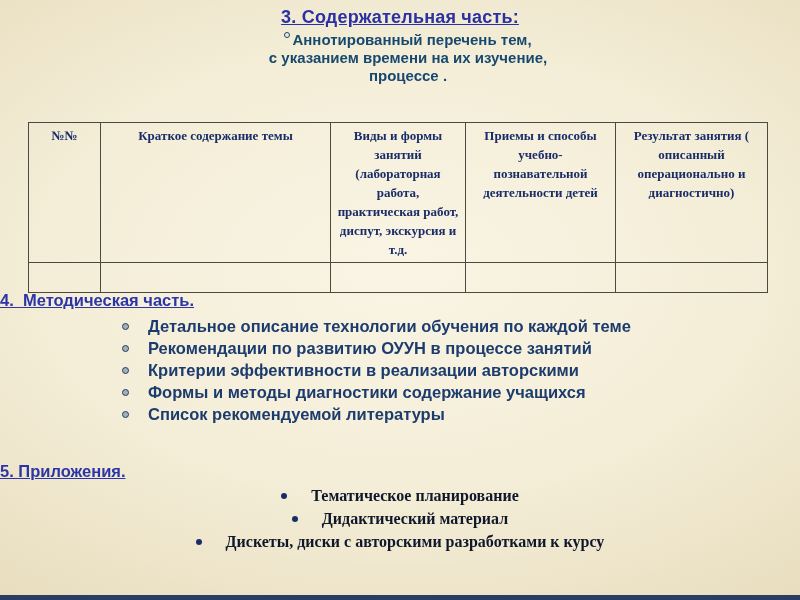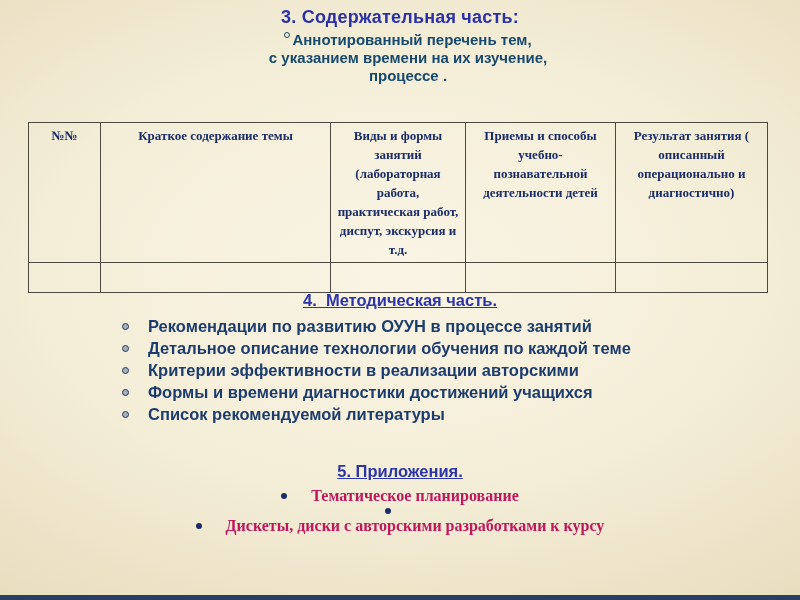--- a/index.html
+++ b/index.html
@@ -12,20 +12,21 @@
                 #f9f4e4 0%, #f4eed8 38%, #e9dec0 70%, #d8caa4 100%);
   }
   .slide { position: absolute; inset: 0; }
 
   
   .hdr { position: absolute; top: 7px; left: 0; width: 100%; text-align: center; }
   .hdr h1 {
     margin: 0 0 3px 0;
     font-size: 18px; font-weight: bold;
     color: #2b31a5;
+    text-decoration: underline;
     letter-spacing: 0.2px;
   }
   .sub-line {
     font-size: 15px; font-weight: bold;
     color: #17496f;
     line-height: 18px;
     margin-left: 16px;
   }
   .tiny-circle {
     display: inline-block;
@@ -53,21 +54,21 @@
     font-size: 13px;
     line-height: 19px;
     color: #1a2d68;
   }
   table.grid thead tr { height: 140px; }
   table.grid tbody tr { height: 30px; }
 
   
   .sec4 { position: absolute; top: 291px; left: 0; width: 100%; }
   .sec4 h2, .sec5 h2 {
-    margin: 0; text-align: center;
+    margin: 0; 
     font-size: 16.5px; font-weight: bold;
     color: #2b35a8;
     text-decoration: underline;
     white-space: pre-wrap;
   }
   ul.bullets {
     list-style: none;
     margin: 5px 0 0 0;
     padding: 0 0 0 120px;
   }
@@ -86,21 +87,21 @@
     border-radius: 50%;
     background: rgba(28,60,110,0.35);
   }
 
   
   .sec5 { position: absolute; top: 462px; left: 0; width: 100%; }
   .cb-line {
     display: flex; justify-content: center; align-items: flex-end;
     font-family: "Liberation Serif", serif;
     font-size: 16px; font-weight: bold;
-    color: #be185d;
+    color: #0f172a;
     line-height: 22px;
     margin-top: 1px;
   }
   .cb-line .sdot {
     width: 6px; height: 6px;
     border-radius: 50%;
     background: #1a2d68;
     margin-right: 24px;
     align-self: center;
     flex: 0 0 auto;
@@ -151,36 +152,37 @@
         <td></td>
         <td></td>
         <td></td>
       </tr>
     </tbody>
   </table>
 
   <div class="sec4">
     <h2>4.  Методическая часть.</h2>
     <ul class="bullets">
+      <li><span class="dot"></span><span>Детальное описание технологии обучения по каждой теме</span></li>
       <li><span class="dot"></span><span>Рекомендации по развитию ОУУН в процессе занятий</span></li>
-      <li><span class="dot"></span><span>Детальное описание технологии обучения по каждой теме</span></li>
       <li><span class="dot"></span><span>Критерии эффективности в реализации авторскими</span></li>
-      <li><span class="dot"></span><span>Формы и времени диагностики достижений учащихся</span></li>
+      <li><span class="dot"></span><span>Формы и методы диагностики содержание учащихся</span></li>
       <li><span class="dot"></span><span>Список рекомендуемой литературы</span></li>
     </ul>
   </div>
 
   <div class="sec5">
     <h2>5. Приложения.</h2>
     <div class="cb-line">
         <span class="sdot"></span>
         <span>Тематическое планирование</span>
       </div>
     <div class="cb-line">
         <span class="sdot"></span>
+        <span>Дидактический материал</span>
       </div>
     <div class="cb-line">
         <span class="sdot"></span>
         <span>Дискеты, диски с авторскими разработками к курсу</span>
       </div>
   </div>
 
   <div class="bottom-bar"></div>
 </div>
 

